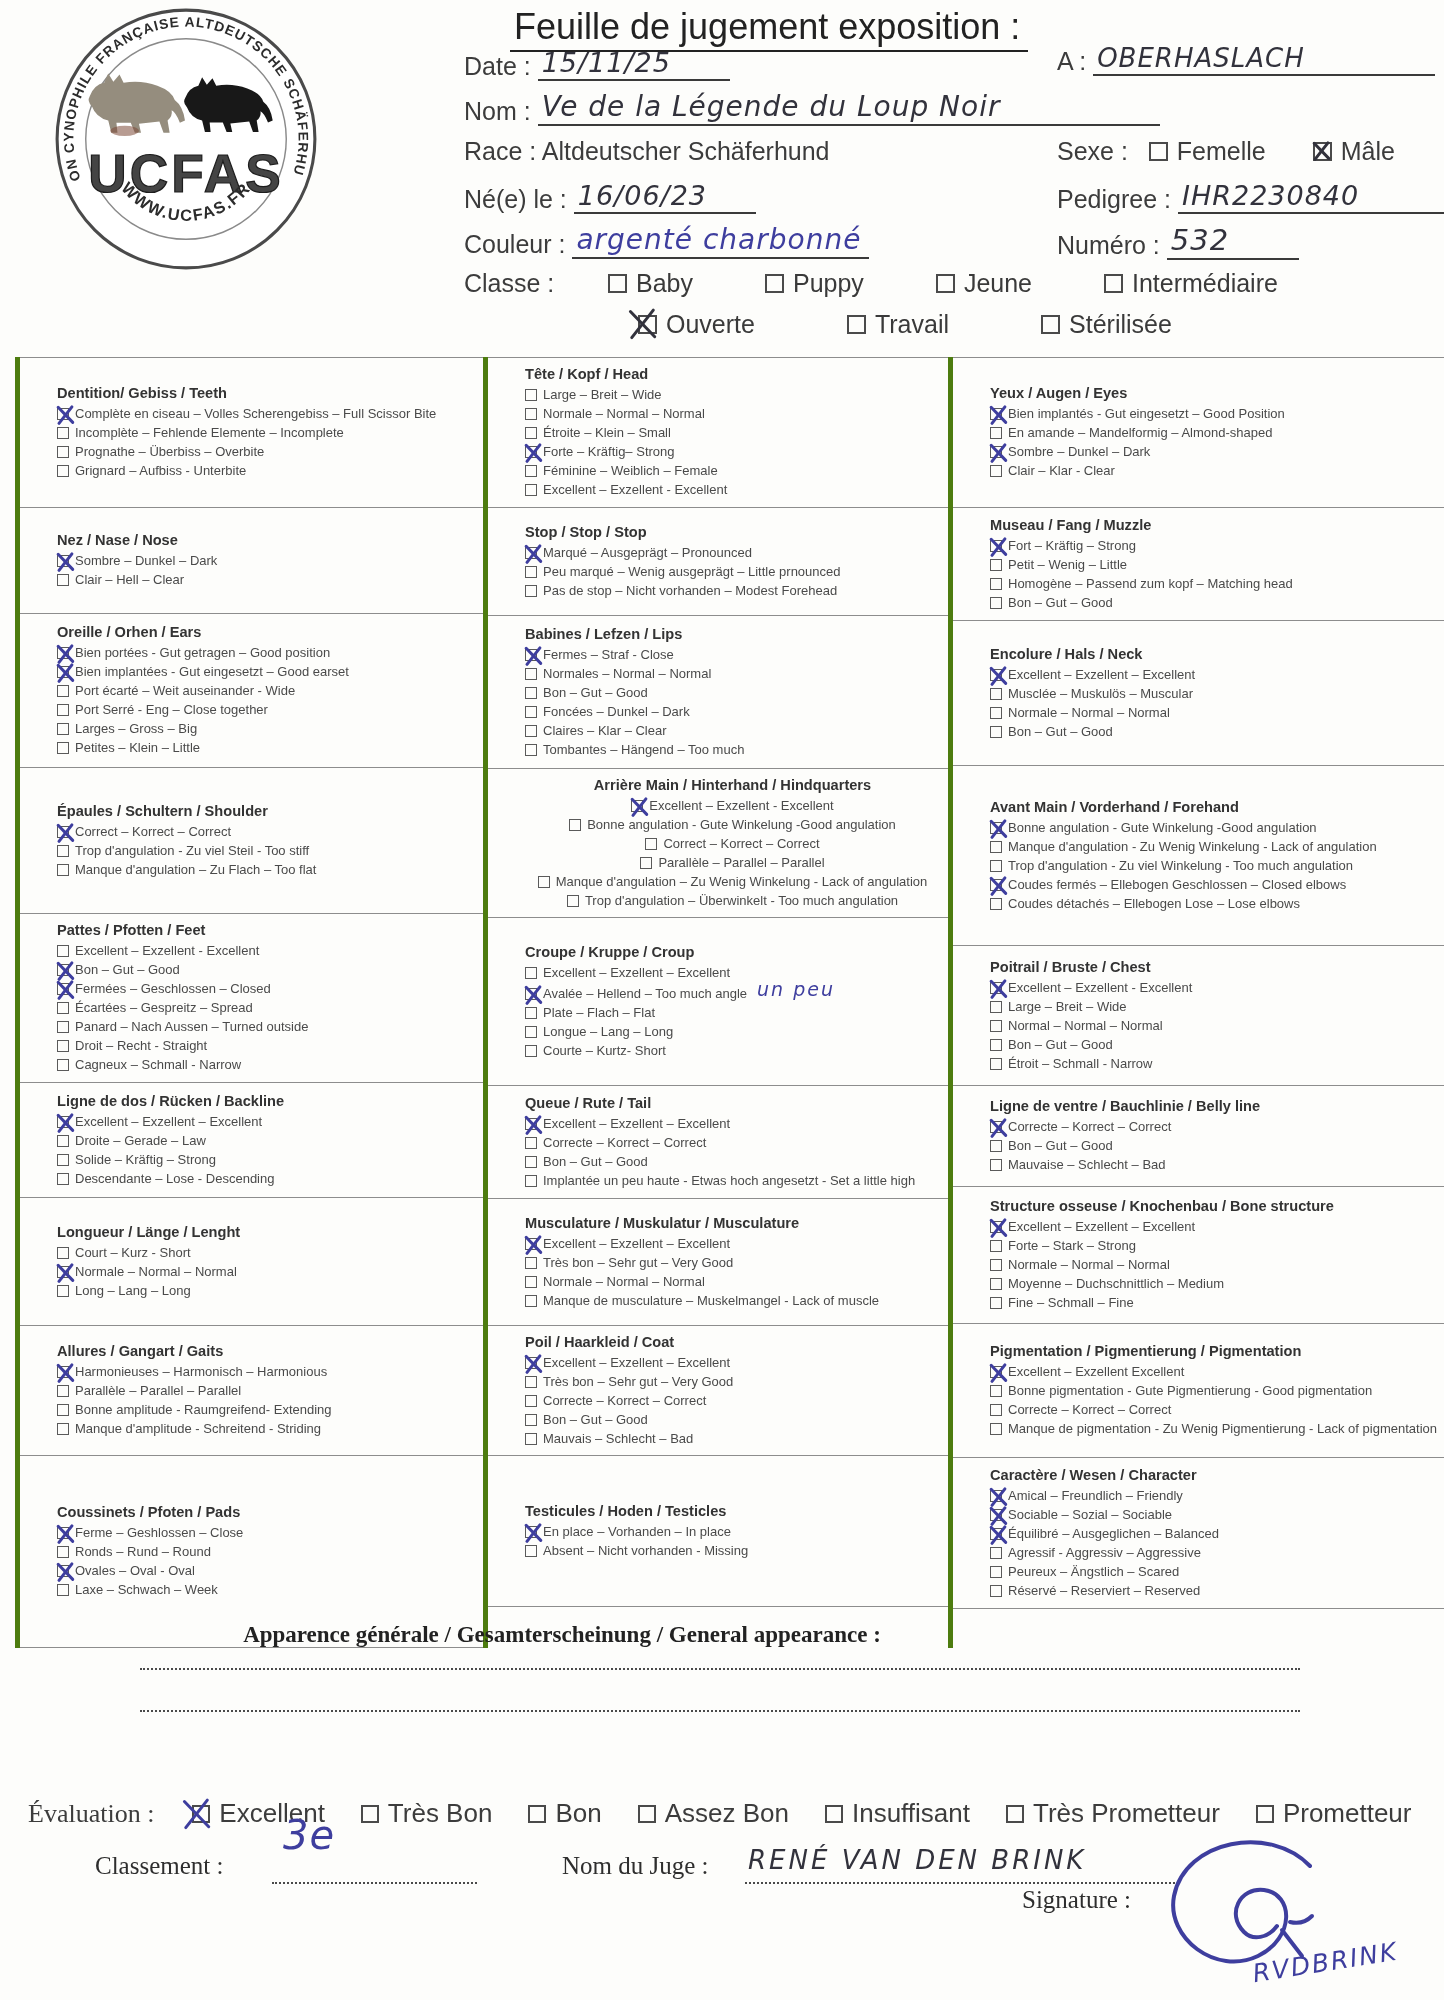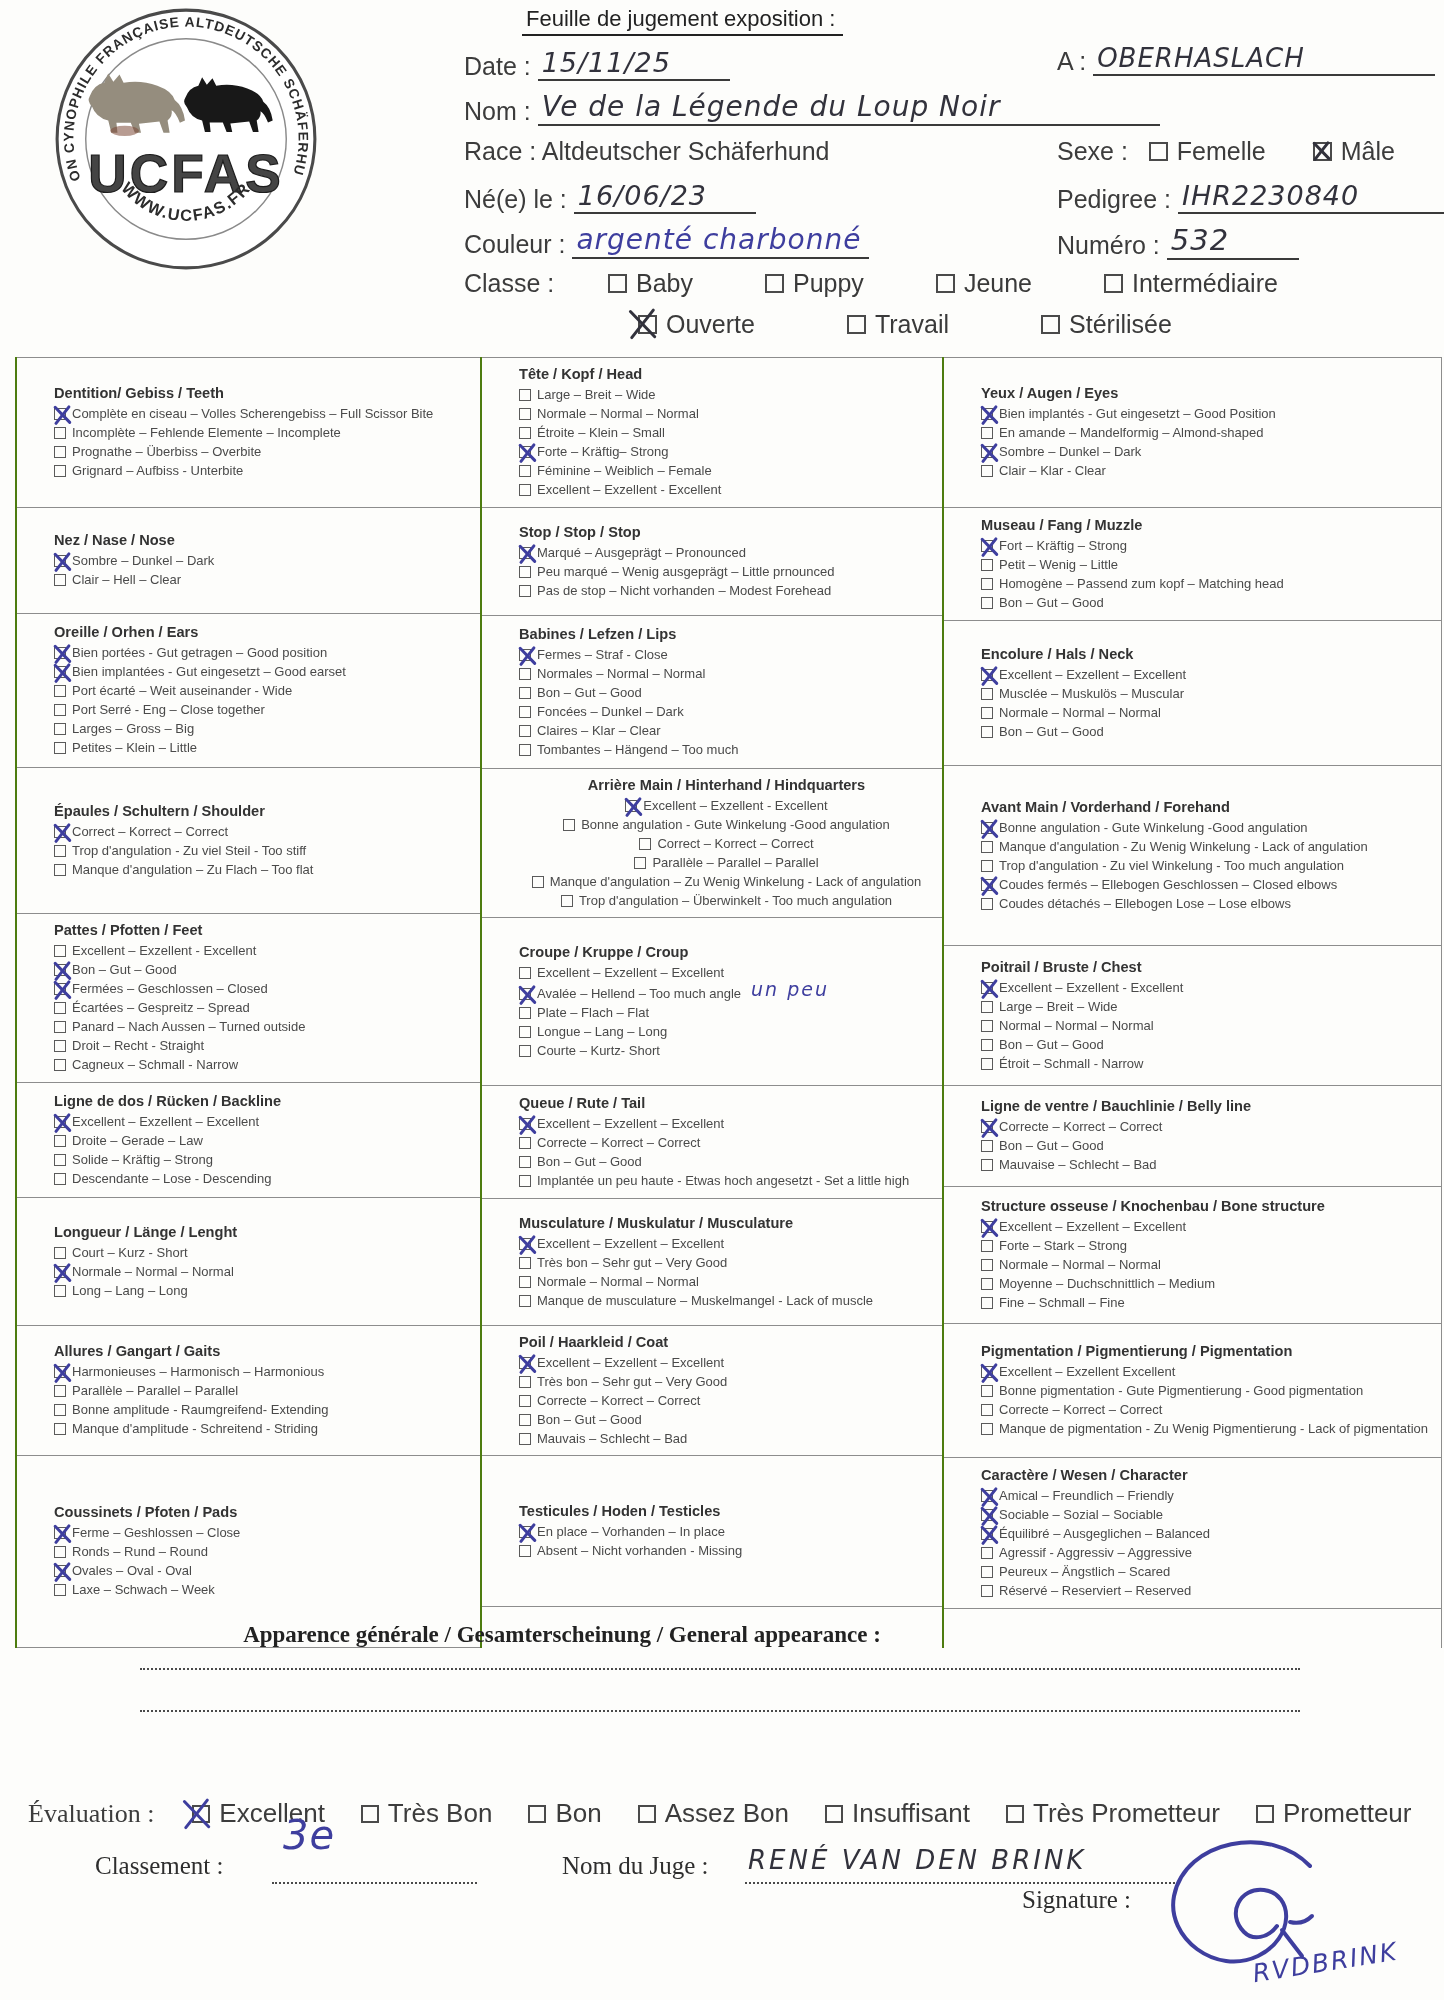--- a/index.html
+++ b/index.html
@@ -3,42 +3,42 @@
 <meta charset="utf-8">
 <style>
   html,body{margin:0;padding:0;background:#e8e8e8;}
   .page{
     position:relative; width:1444px; height:2000px; margin:0 auto;
     background:#fdfdfb; overflow:hidden;
     font-family:"Liberation Sans", sans-serif; color:#3a3a3a;
   }
   
   .title{
-    position:absolute; left:522px; top:6px;
-    font-size:22px; color:#222; border-bottom:2px solid #222; padding:0 8px 2px 4px;
+    position:absolute; left:510px; top:6px;
+    font-size:36px; color:#222; border-bottom:2px solid #222; padding:0 8px 2px 4px;
   }
   .fld{position:absolute; font-size:25px; color:#3c3c3c; white-space:nowrap;margin-left:39px;}
   .uline{display:inline-block; border-bottom:2px solid #3a3a3a; padding:0 8px 1px 4px; line-height:1.1; vertical-align:bottom;}
   .hw{font-family:"DejaVu Sans", sans-serif; font-style:italic; letter-spacing:1px;}
   .ink-dark{color:#32323c;}
   .ink-blue{color:#3e3e9e;}
   .chk{white-space:nowrap; font-size:25px;}
   .cbx{display:inline-block; width:15px; height:15px; border:2px solid #4a4a4a; position:relative; margin-right:9px; vertical-align:-1px;}
   .cbx-s{width:10px;height:10px;border:1.3px solid #5a5a5a;}
   
   .mark{position:absolute; left:-3px; top:-6px; width:22px; height:24px; pointer-events:none;}
   .mark i{position:absolute; left:9px; top:0; width:2.6px; height:24px; background:#3e3e9e; border-radius:2px; display:block;}
   .mark i:first-child{transform:rotate(38deg);}
   .mark i:last-child{transform:rotate(-44deg);}
   .mark.dark i{background:#32323c;}
   .mark.big{left:-8px; top:-12px;}
   .mark.big i{height:38px; width:3.4px;}
   
   .jtable{position:absolute; left:15px; top:357px; display:flex;}
-  .tcol{border-left:2px solid #4d7c0f;}
+  .tcol{border-left:5px solid #4d7c0f;}
   .tcol:last-child{border-right:1px solid #8d8d8d;}
   .tcell{
     box-sizing:border-box; border-top:1px solid #8d8d8d;
     display:flex; flex-direction:column; justify-content:center;
     padding:4px 8px 4px 37px;
   }
   .tcol .tcell:last-child{border-bottom:1px solid #8d8d8d;}
   .tcol1 .tcell{width:463px;} .tcol2 .tcell{width:460px;} .tcol3 .tcell{width:497px;}
   .sec-title{font-weight:bold; font-size:14.6px; color:#333; margin-bottom:3px;}
   .crow{position:relative; font-size:13px; color:#4a4a4a; line-height:19px;}

